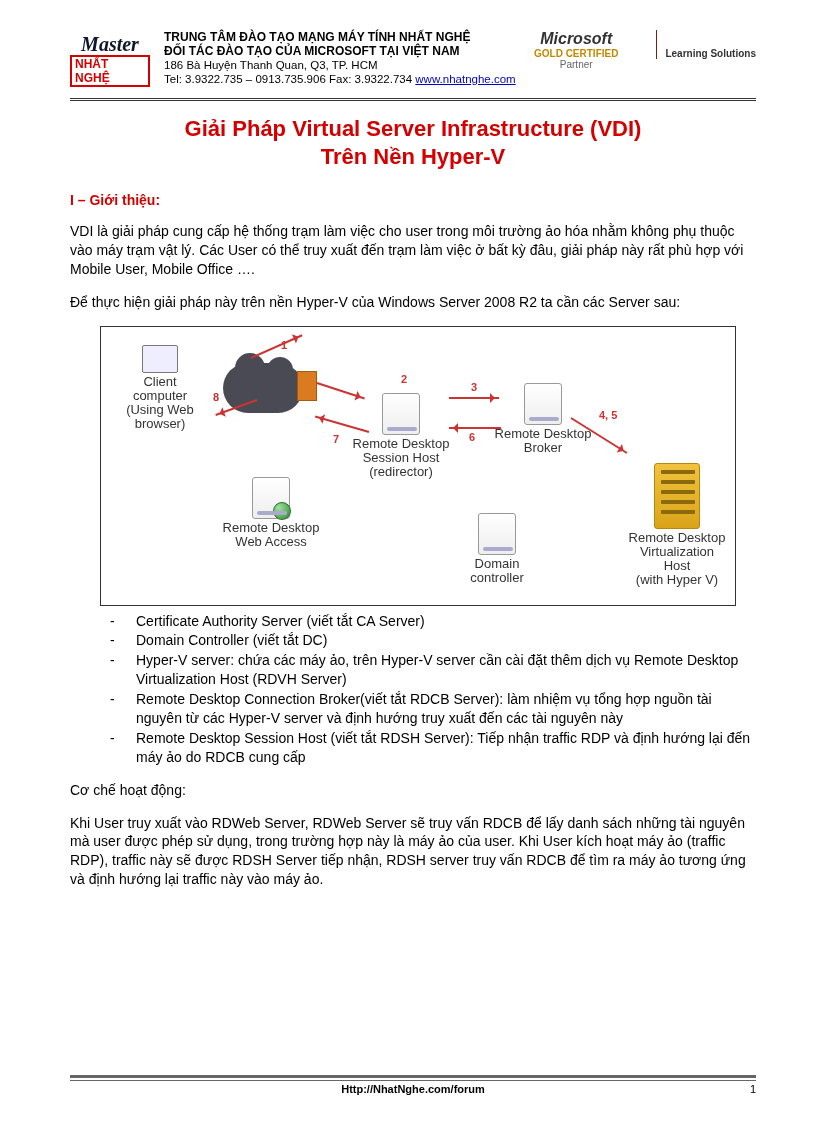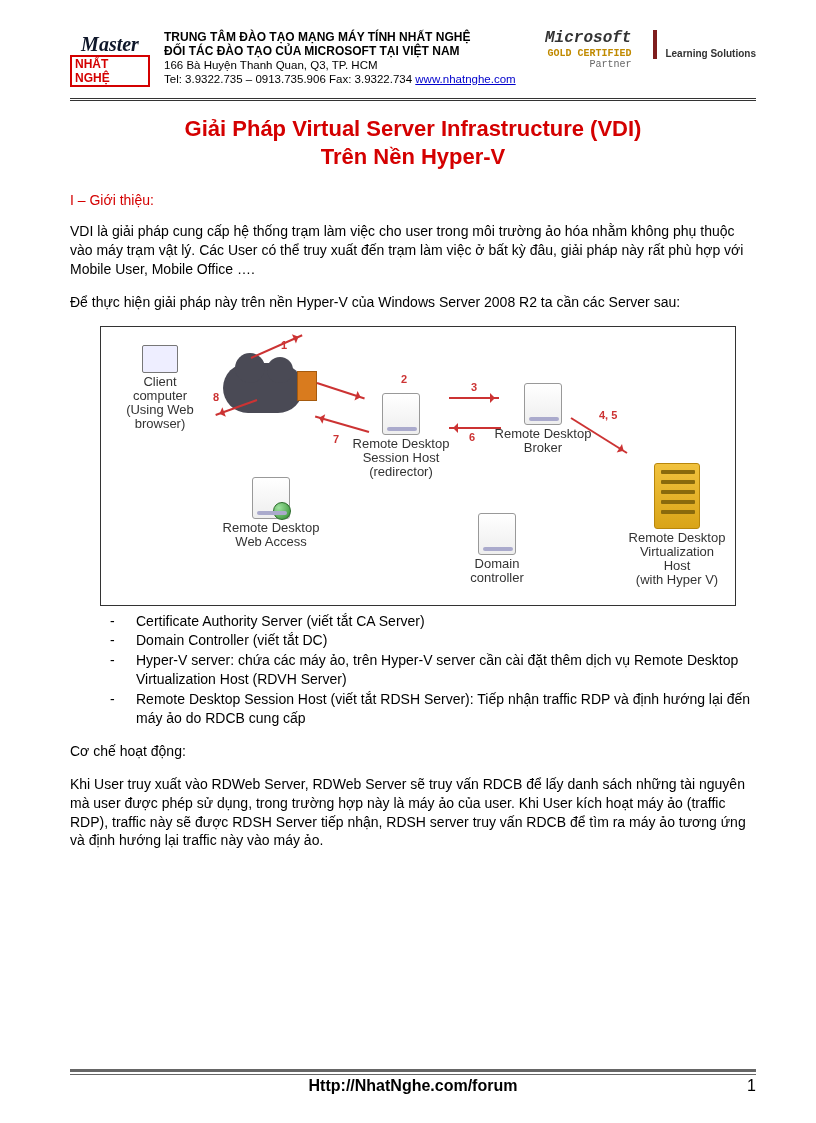--- a/index.html
+++ b/index.html
@@ -45,49 +45,48 @@
   }
   .header-text {
     flex: 1;
     line-height: 1.2;
     font-size: 11.5px;
   }
   .header-text .line1,
   .header-text .line2 { font-weight: bold; font-size: 12px; }
   .header-text .link { color: #0000cc; text-decoration: underline; }
   .ms-badge {
-    text-align: right;
+    text-align: center;
     font-size: 10px;
     line-height: 1.1;
-    font-family: Liberation Mono, monospace;
   }
   .ms-logo {
     font-weight: bold;
     font-style: italic;
     font-size: 16px;
     color: #333;
   }
   .gold { color: #c08a00; font-weight: bold; font-size: 10px; }
   .partner { color: #666; font-size: 10px; }
-  .learning { font-size: 10px; font-weight: bold; color: #333; white-space: nowrap; margin-left:8px; padding-top:18px; border-left:4px solid #7f1d1d; padding-left:8px; }
+  .learning { font-size: 10px; font-weight: bold; color: #333; white-space: nowrap; margin-left:24px; padding-top:18px; border-left:1px solid #7f1d1d; padding-left:8px; }
   .rule {
     border: none;
     border-top: 3px double #333;
     margin: 2px 0 14px 0;
   }
   .title {
     text-align: center;
     font-size: 22px;
     font-weight: bold;
     color: #d40000;
     line-height: 1.25;
     margin-bottom: 22px;
   }
   .section-h {
-    font-weight: normal;
+    font-weight: bold;
     color: #d40000;
     margin: 8px 0 14px 0;
   }
   .para {
     margin-bottom: 14px;
     line-height: 1.35;
   }
   .diagram {
     border: 1px solid #333;
     width: 636px;
@@ -159,37 +158,37 @@
     position: absolute;
     left: 70px; right: 60px; bottom: 28px;
   }
   .footer .bar {
     border-top: 3px solid #666;
     border-bottom: 1px solid #666;
     height: 6px;
     margin-bottom: 2px;
   }
   .footer-row {
-    display:flex; justify-content:space-between; align-items:center; font-size:16px;
+    display:flex; justify-content:space-between; align-items:center; font-size:11px;
   }
   .footer-link { text-align:center; flex:1; font-weight:bold; }
   .pagenum { width:20px; text-align:right; }
 </style>
 </head>
 <body>
 
 <div class="header">
   <div class="logo">
     <div class="logo-top">Master</div>
     <div class="logo-bottom">NHẤT NGHỆ</div>
   </div>
   <div class="header-text">
     <div class="line1">TRUNG TÂM ĐÀO TẠO MẠNG MÁY TÍNH NHẤT NGHỆ</div>
     <div class="line2">ĐỐI TÁC ĐÀO TẠO CỦA MICROSOFT TẠI VIỆT NAM</div>
-    <div>166 Bà Huyện Thanh Quan, Q3, TP. HCM</div>
+    <div>186 Bà Huyện Thanh Quan, Q3, TP. HCM</div>
     <div>
       <span>Tel: 3.9322.735 – 0913.735.906 Fax: 3.9322.734   </span>
       <a class="link">www.nhatnghe.com</a>
     </div>
   </div>
   <div class="ms-badge">
     <div class="ms-logo">Microsoft</div>
     <div class="gold">GOLD CERTIFIED</div>
     <div class="partner">Partner</div>
   </div>
@@ -266,20 +265,21 @@
   <div class="lbl" style="left:232px; top:106px;">7</div>
 
   <div class="arrow" style="left:156px; top:72px; width:44px; transform:rotate(160deg);"></div>
   <div class="lbl" style="left:112px; top:64px;">8</div>
 </div>
 
 <ul class="dash">
   <li>Certificate Authority Server (viết tắt CA Server)</li>
   <li>Domain Controller (viết tắt DC)</li>
   <li>Hyper-V server: chứa các máy ảo, trên Hyper-V server cần cài đặt thêm dịch vụ Remote Desktop Virtualization Host (RDVH Server)</li>
+  <li>Remote Desktop Connection Broker(viết tắt RDCB Server): làm nhiệm vụ tổng hợp nguồn tài nguyên từ các Hyper-V server và định hướng truy xuất đến các tài nguyên này</li>
   <li>Remote Desktop Session Host (viết tắt RDSH Server): Tiếp nhận traffic RDP và định hướng lại đến máy ảo do RDCB cung cấp</li>
 </ul>
 
 <div class="para">Cơ chế hoạt động:</div>
 <div class="para">Khi User truy xuất vào RDWeb Server, RDWeb Server sẽ truy vấn RDCB để lấy danh sách những tài nguyên mà user được phép sử dụng, trong trường hợp này là máy ảo của user. Khi User kích hoạt máy ảo (traffic RDP), traffic này sẽ được RDSH Server tiếp nhận, RDSH server truy vấn RDCB để tìm ra máy ảo tương ứng và định hướng lại traffic này vào máy ảo.</div>
 
 <div class="footer">
   <div class="bar"></div>
   <div class="footer-row">
     <span style="width:20px"></span>

